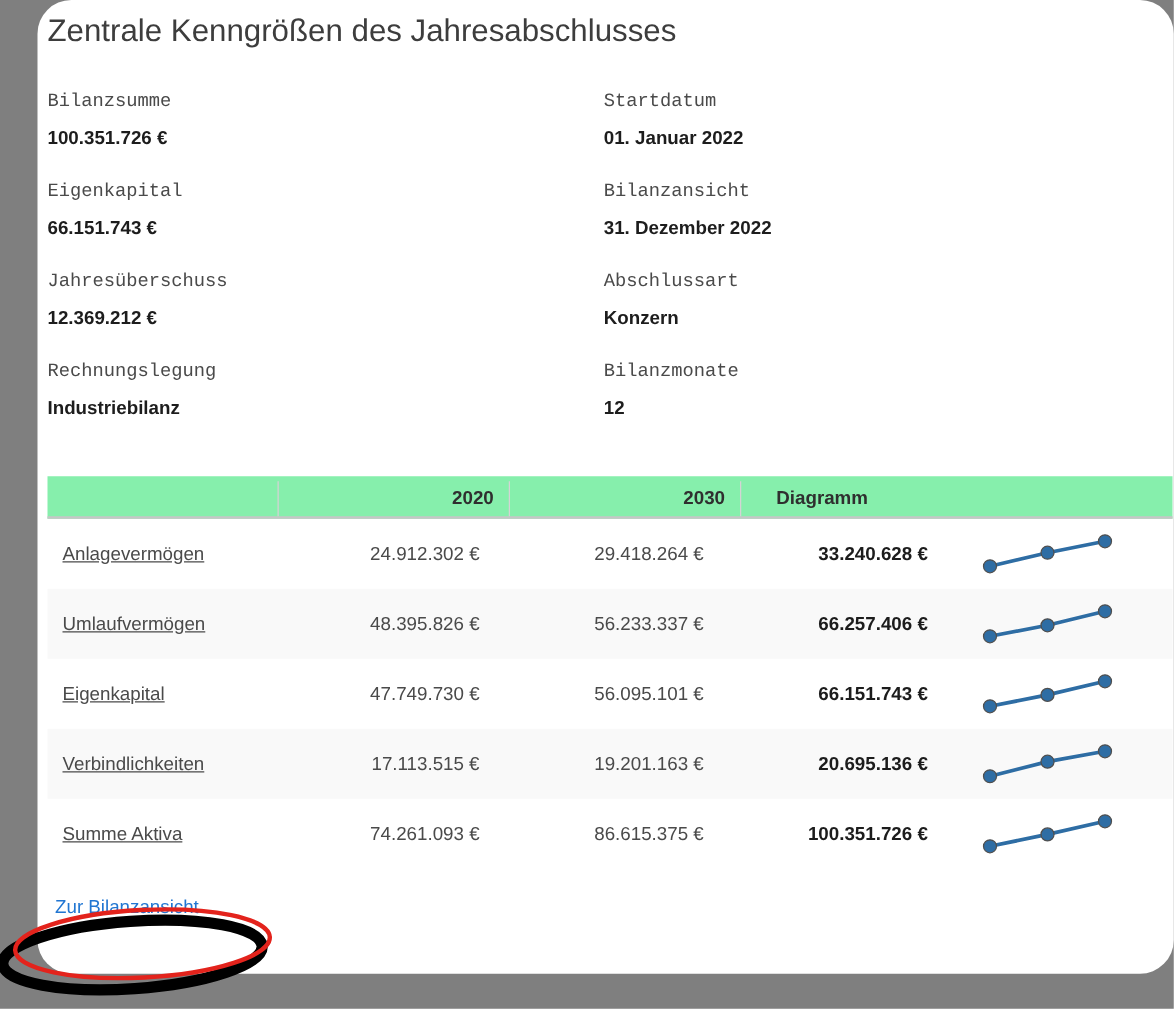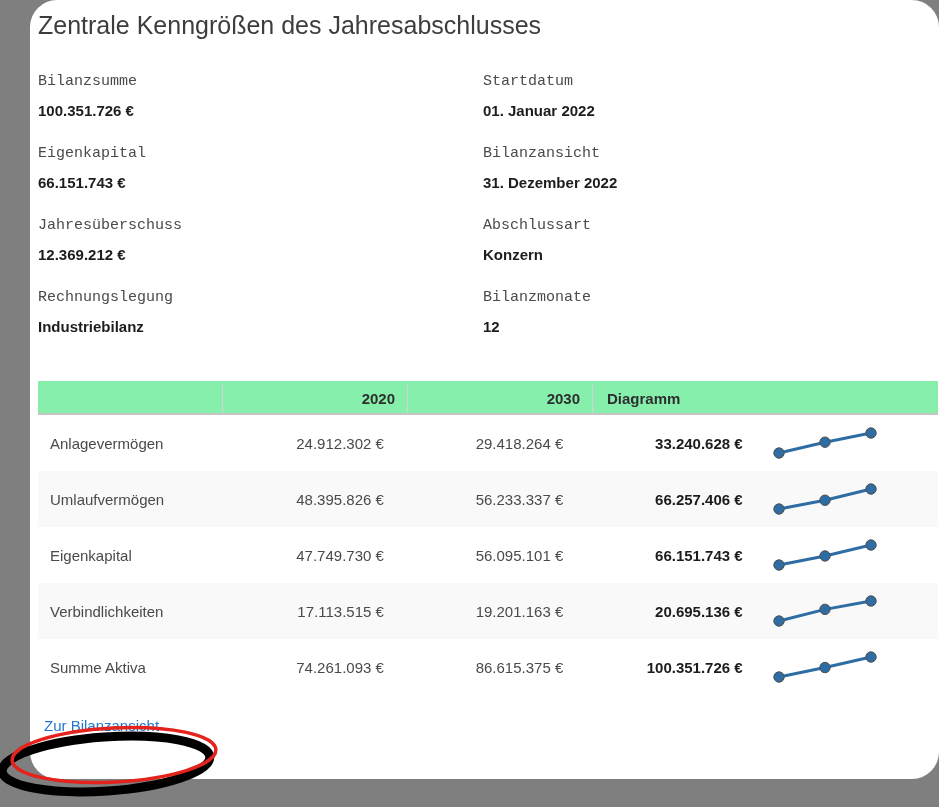--- a/index.html
+++ b/index.html
@@ -18,23 +18,23 @@
   
   .summary{margin-top:30px;display:grid;grid-template-columns:445px 1fr;}
   .kv{height:49px;margin-bottom:23px;}
   .kv .lbl{font-size:15px;color:#4a4a4a;line-height:20px;font-family:Liberation Mono, monospace;}
   .kv .val{font-size:15px;color:#1d1d1d;font-weight:bold;line-height:20px;margin-top:9px;}
   
   .table{margin-top:21px;width:900px;font-size:15px;}
   .thead{display:flex;height:34px;background:#86efac;border-bottom:2px solid #c6c6c6;
          align-items:flex-end;font-weight:bold;color:#2f2f2f;box-sizing:border-box;}
   .th,.td{box-sizing:border-box;}
-  .c0{width:184px;padding-left:12px;text-align:left;}
+  .c0{width:184px;padding-left:12px;text-align:left;text-decoration:underline;}
   .cy{width:185px;padding-right:12px;text-align:right;}
-  .cd{width:189px;padding-left:14px;text-align:left;}
+  .cd{width:189px;padding-left:28px;text-align:left;}
   .thead .cy,.thead .cd{border-left:1px solid #d4d4d4;height:28px;line-height:28px;}
   .row{display:flex;height:56px;align-items:center;color:#4a4a4a;}
   .rows .row:nth-child(even){background:#f9f9f9;}
   .row .cy2022{font-weight:bold;color:#1c1c1c;}
   .spark{display:block;}
   
   .footer-link{
     display:inline-block;margin:22px 0 0 6px;font-size:15px;color:#2176d2;
     text-decoration:none;cursor:pointer;
   }

